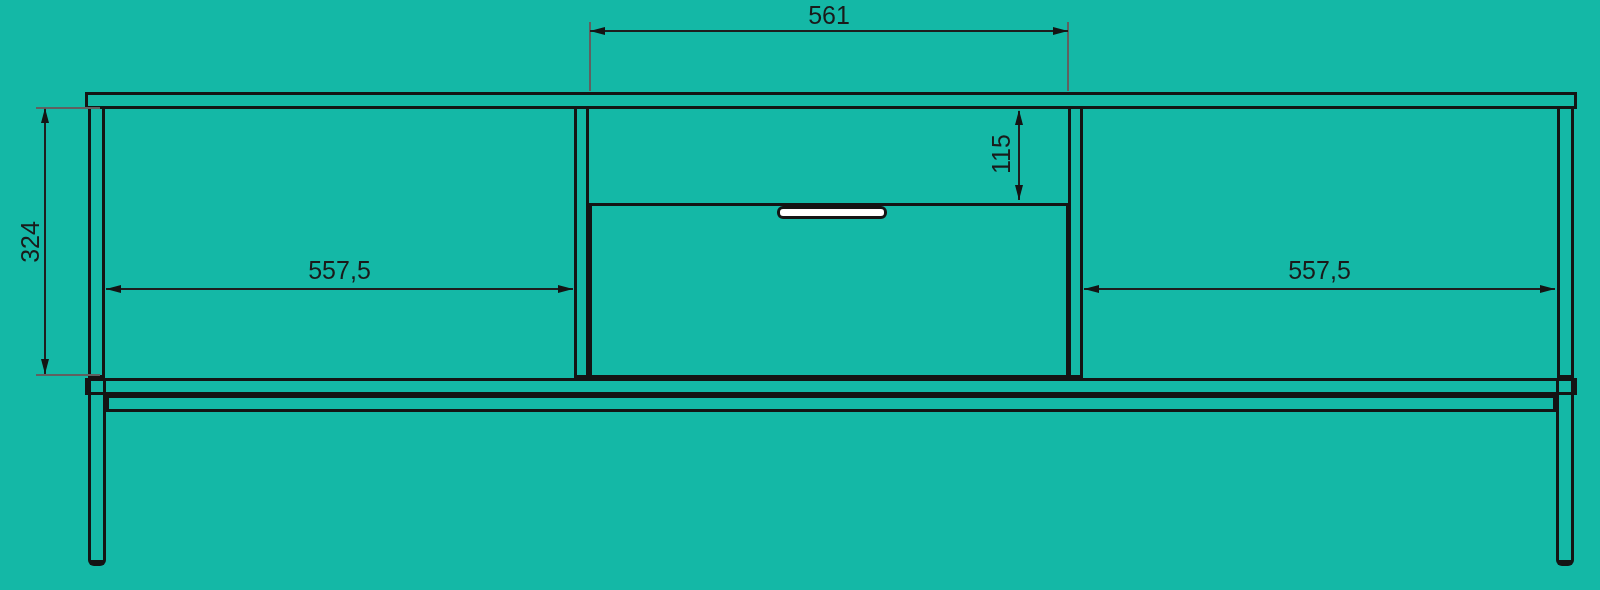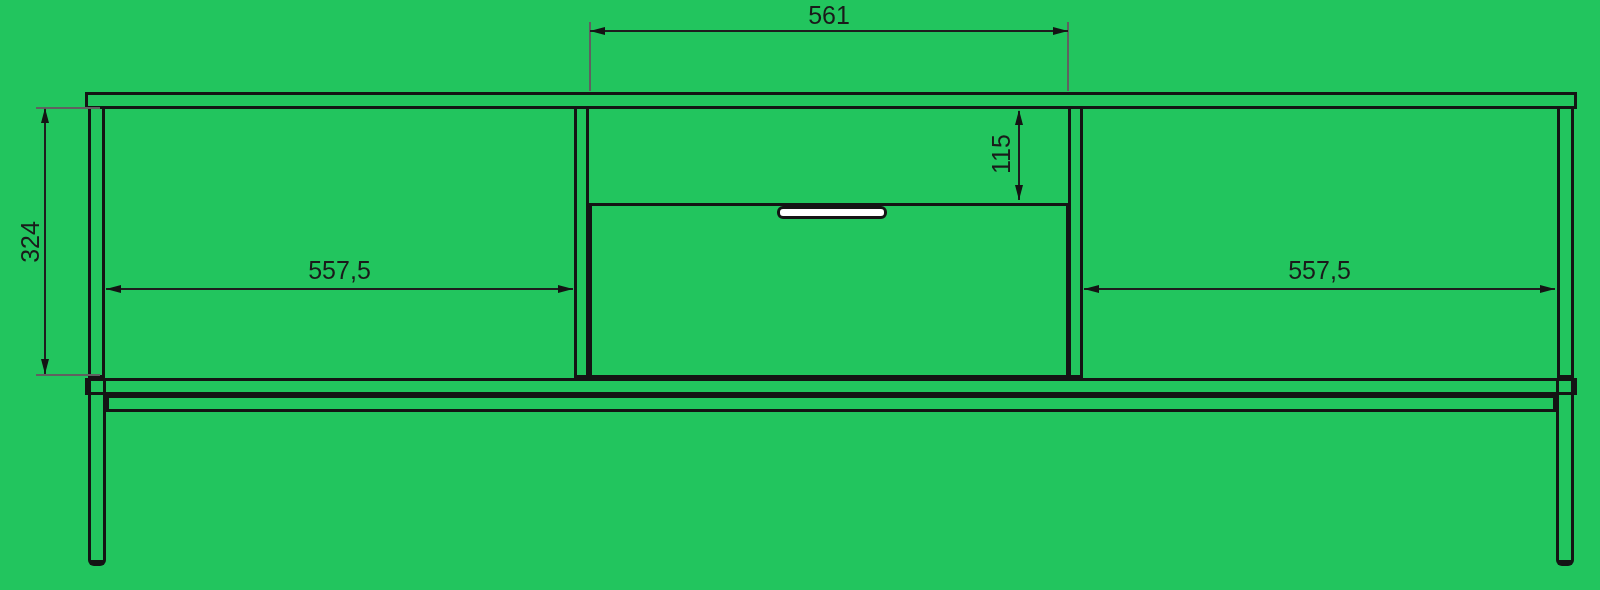--- a/index.html
+++ b/index.html
@@ -4,21 +4,21 @@
 <style>
   html, body {
     margin: 0; padding: 0;
     background: #ffffff;
     font-family: "Liberation Sans", sans-serif;
   }
   #canvas {
     position: relative;
     width: 1600px;
     height: 590px;
-    background: #22c55e;
+    background: #14b8a6;
     overflow: hidden;
   }
   
   .part {
     position: absolute;
     box-sizing: border-box;
     border: 3px solid #141414;
     background: transparent;
   }
   .no-top    { border-top: none; }

